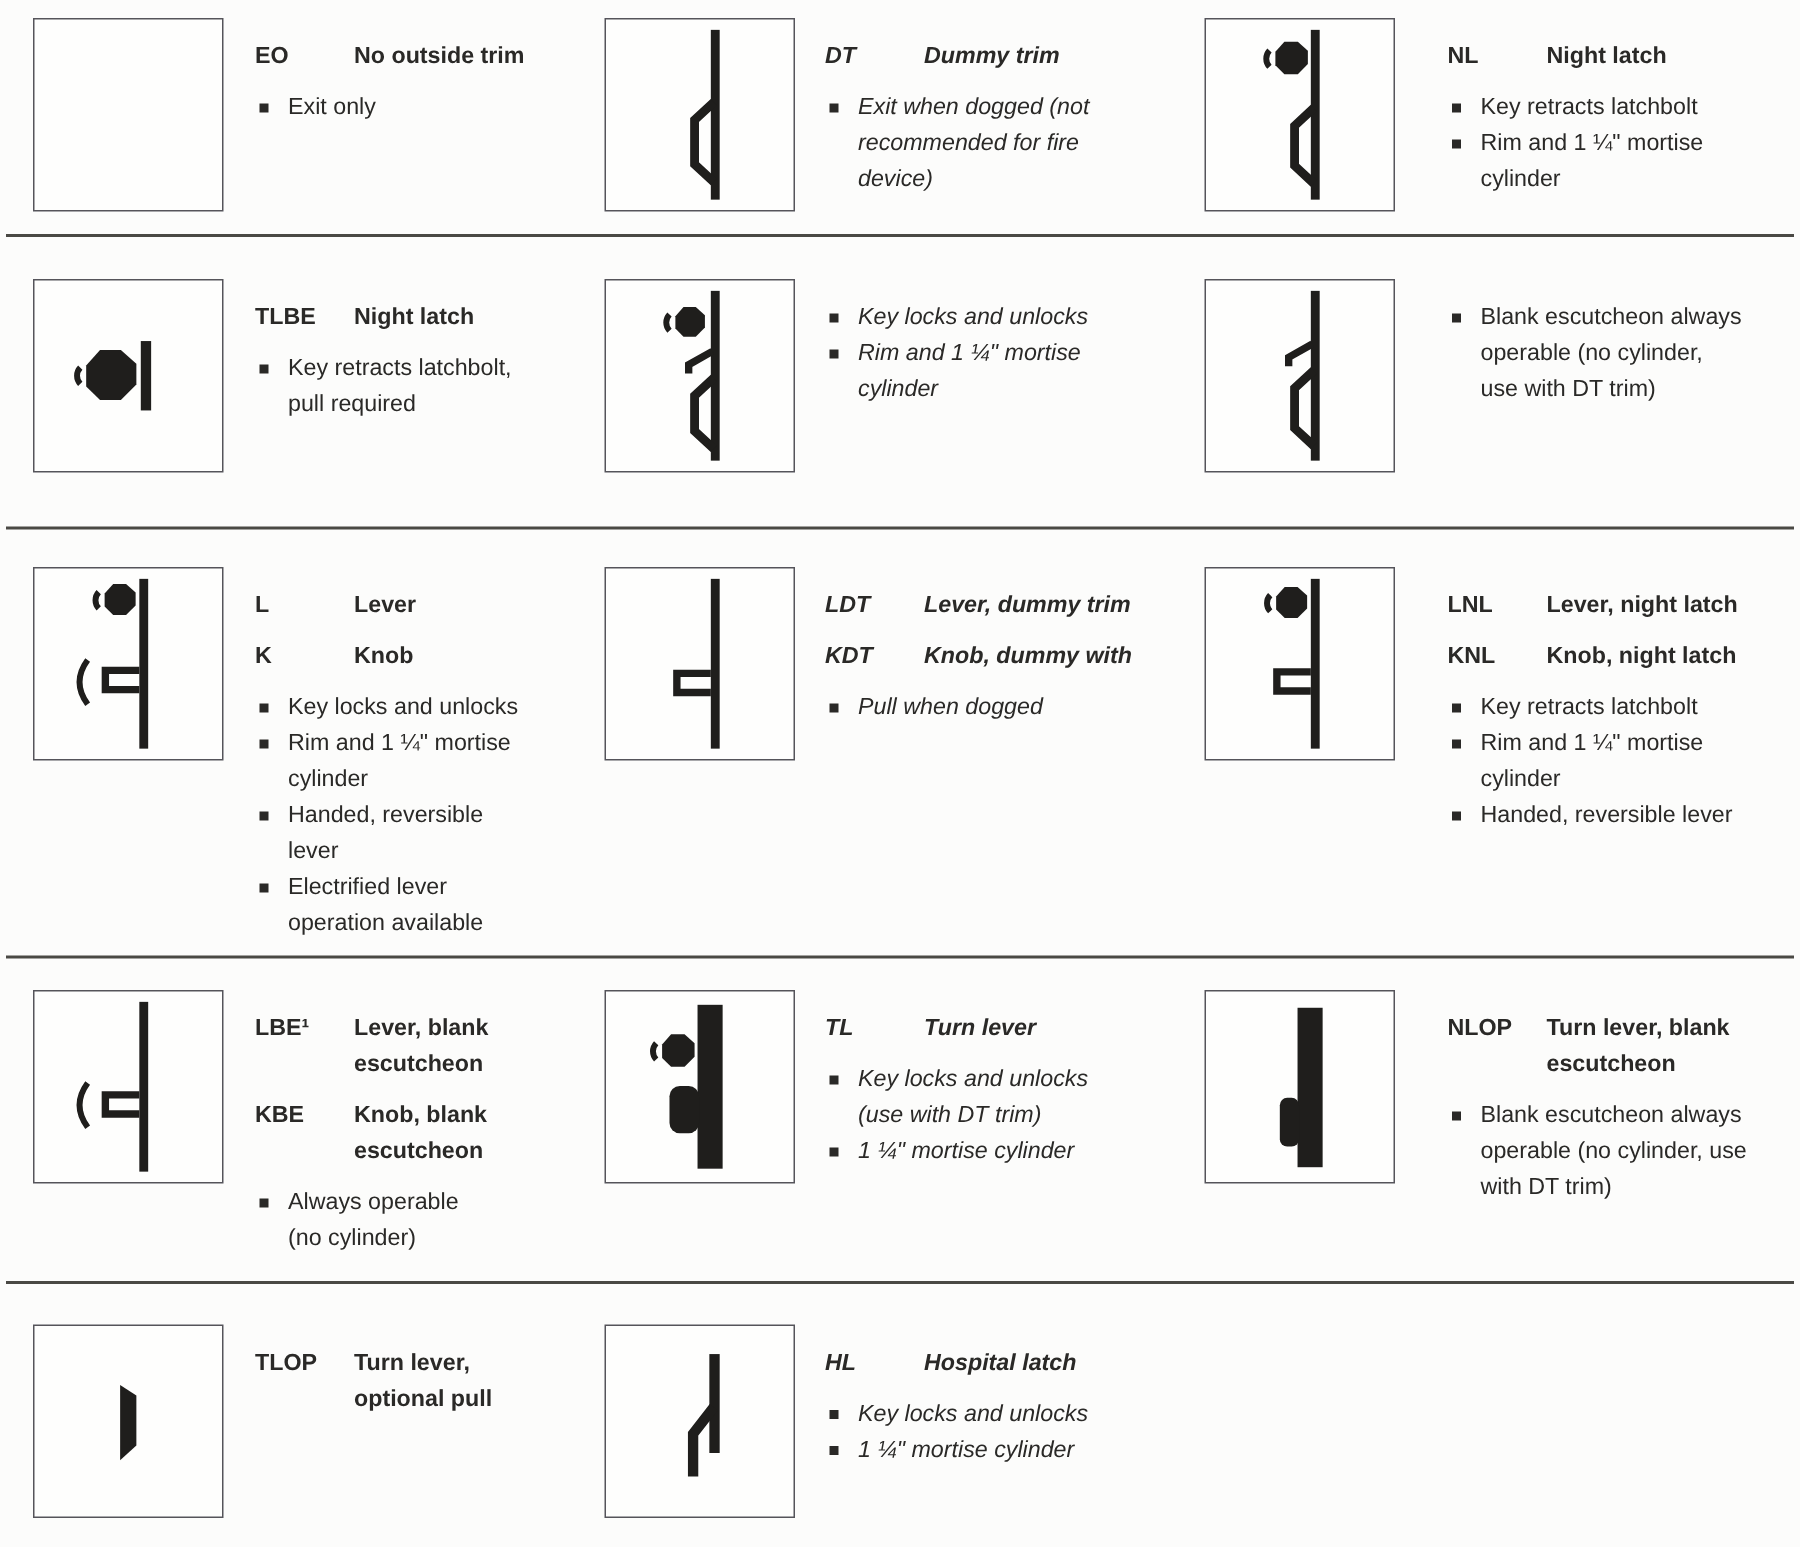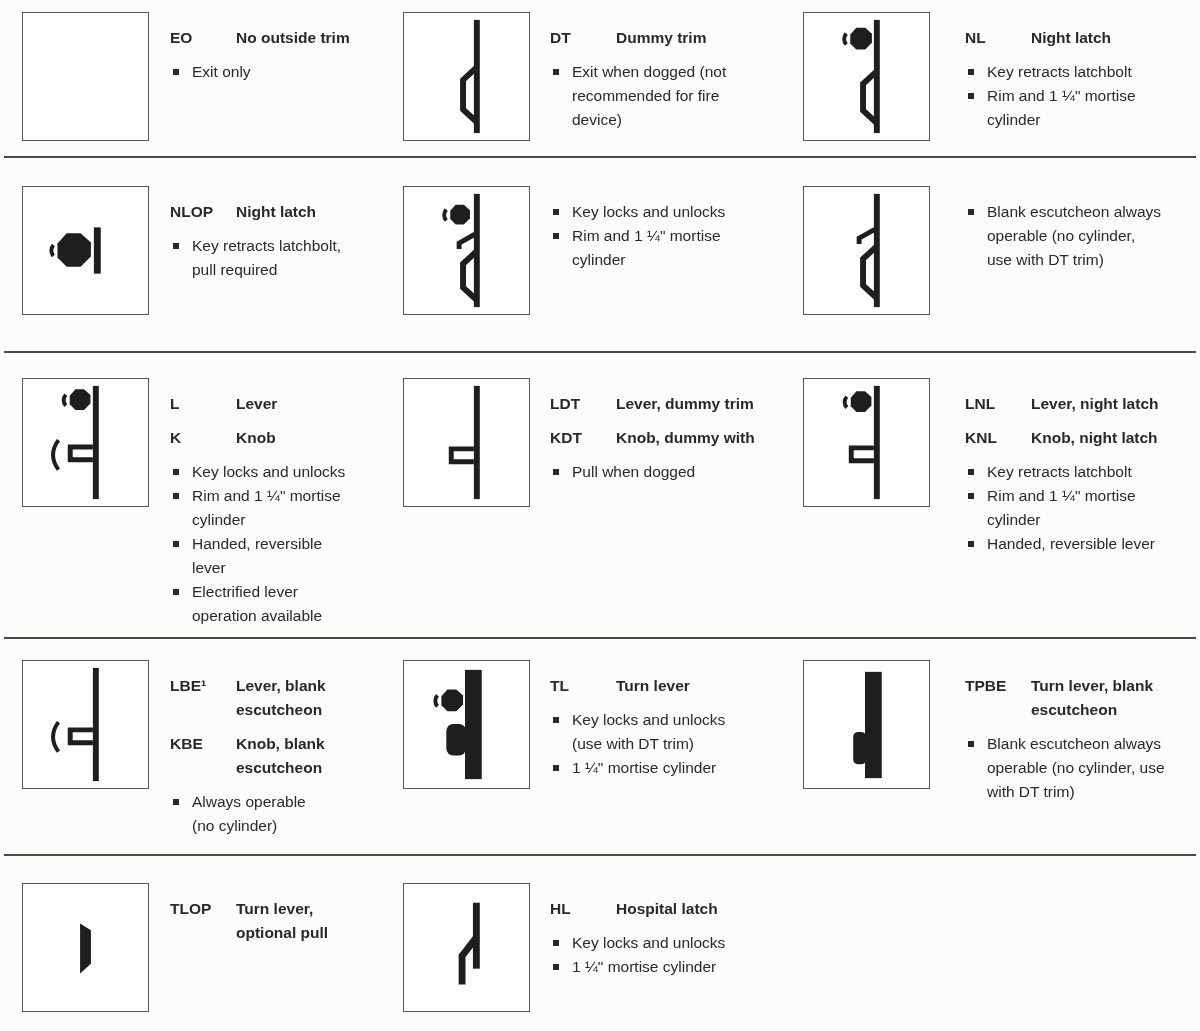--- a/index.html
+++ b/index.html
@@ -15,21 +15,21 @@
   .r1{top:12px}.r2{top:186px}.r3{top:378px}.r4{top:660px}.r5{top:883px}
   .cell{position:absolute;top:0;}
   .c1{left:22px}.c2{left:403px}.c3{left:803px}
   .icon-box{
     width:127px;height:129px;box-sizing:border-box;
     border:1.5px solid #55545a;background:#fefefd;
   }
   .icon-box svg{width:100%;height:100%;display:block;}
   .text{position:absolute;top:14px;}
   .c1 .text{left:148px;width:208px;}
-  .c2 .text{left:147px;width:210px;}
+  .c2 .text{left:147px;width:210px;font-style:italic;}
   .c3 .text{left:162px;width:240px;}
   .entry{display:flex;margin-bottom:10px;}
   .code{flex:0 0 66px;font-weight:700;white-space:pre-line;}
   .title{font-weight:700;white-space:pre-line;}
   .bullets{list-style:none;margin:0;padding:0;}
   .bullets li{
     position:relative;padding-left:22px;white-space:pre-line;
   }
   .bullets li::before{
     content:"";position:absolute;left:3px;top:9px;
@@ -102,21 +102,21 @@
       <div class="cell c1">
         <div class="icon-box">
           <svg viewBox="0 0 127 129">
             <path d="M35 57.5 L44.4 47 L58.5 47 L69 56.4 L69 70.5 L58.5 81 L44.4 81 L35 71.7 Z" fill="#1f1e1c"></path>
             <path d="M31 59 a8 8 0 0 0 0 11" fill="none" stroke="#1f1e1c" stroke-width="4"></path>
             <rect x="72" y="41" width="7" height="47" fill="#1f1e1c"></rect>
           </svg>
         </div>
         <div class="text">
           <div class="entry">
-            <span class="code">NLOP</span>
+            <span class="code">TLBE</span>
             <span class="title">Night latch</span>
           </div>
           <ul class="bullets">
             <li>Key retracts latchbolt,
 pull required</li>
           </ul>
         </div>
       </div>
       <div class="cell c2">
         <div class="icon-box">
@@ -281,21 +281,21 @@
       </div>
       <div class="cell c3">
         <div class="icon-box">
           <svg viewBox="0 0 127 129">
             <rect x="62" y="11" width="17" height="108" fill="#1f1e1c"></rect>
             <rect x="50" y="72" width="13" height="33" rx="5" fill="#1f1e1c"></rect>
           </svg>
         </div>
         <div class="text">
           <div class="entry">
-            <span class="code">TPBE</span>
+            <span class="code">NLOP</span>
             <span class="title">Turn lever, blank
 escutcheon</span>
           </div>
           <ul class="bullets">
             <li>Blank escutcheon always
 operable (no cylinder, use
 with DT trim)</li>
           </ul>
         </div>
       </div>

